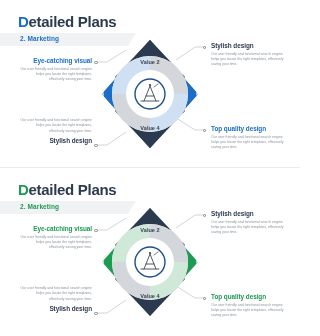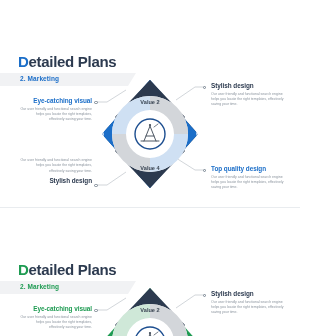--- a/index.html
+++ b/index.html
@@ -7,21 +7,20 @@
     width:300px;height:336px;
     background:#ffffff;
     font-family:"Liberation Sans", sans-serif;
     overflow:hidden;
   }
   .slide{
     position:relative;
     width:300px;height:168px;
     background:#ffffff;
     overflow:hidden;
-    margin-top:40px;
   }
   .slide-divider{
     position:absolute;left:0;bottom:0;width:300px;height:1px;
     background:#e9ecef;
   }
   
   .title{
     position:absolute;left:18px;top:13px;
     font-size:15px;font-weight:bold;letter-spacing:-0.3px;
     white-space:nowrap;

